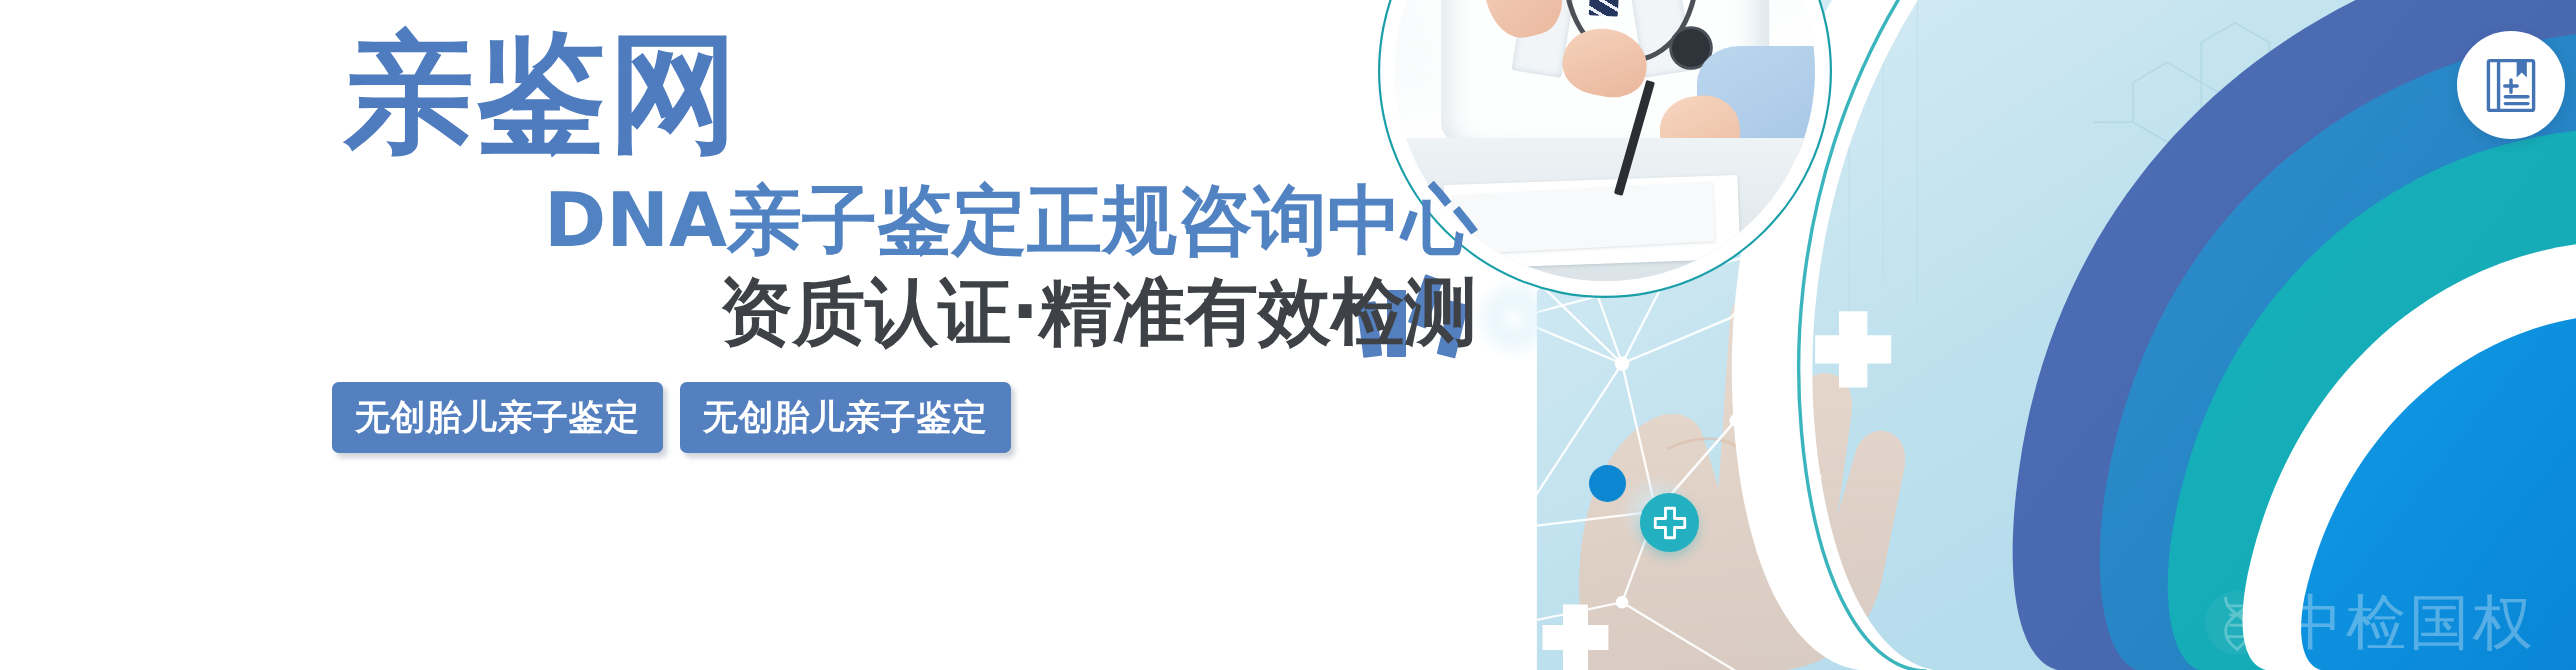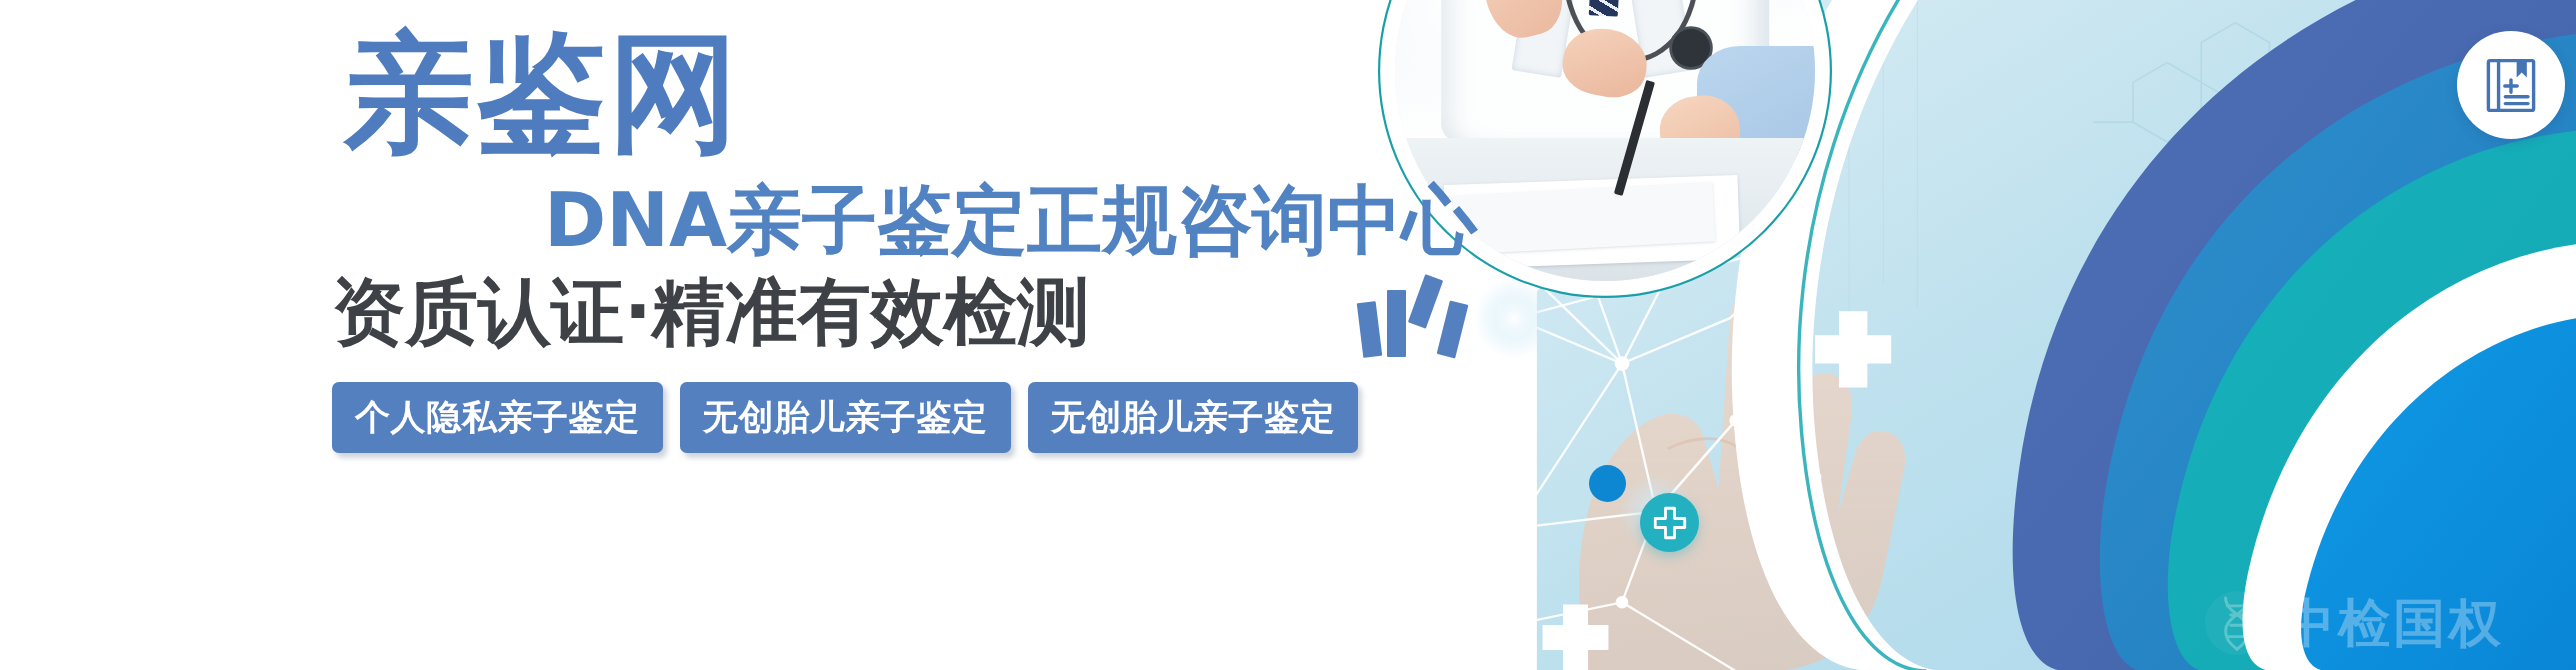--- a/index.html
+++ b/index.html
@@ -98,21 +98,21 @@
     display:flex;align-items:center;justify-content:center;
   }
 
   
   .watermark{
     position:absolute;left:2204px;top:590px;
     display:flex;align-items:center;gap:12.5px;
     opacity:.30;
   }
   .watermark .wm-text{
-    font-size:52px;font-weight:700;color:#ffffff;letter-spacing:3.4px;
+    font-size:60px;font-weight:400;color:#ffffff;letter-spacing:3.4px;
     line-height:1;white-space:nowrap;
   }
 
   
   #content{
     position:absolute;left:0;top:0;width:1477px;height:671px;
     padding-left:332px;box-sizing:border-box;
   }
   .title{
     margin:12px;
@@ -139,20 +139,21 @@
   .tagline{
     margin:0;
     padding-top:17px;
     font-size:73px;
     line-height:1;
     font-weight:700;
     color:#3e4246;
     letter-spacing:0px;
     white-space:nowrap;
     font-family:"DejaVu Sans","Liberation Sans",sans-serif;
+    text-align:right;
   }
   .btn-row{
     display:flex;
     gap:17px;
     padding-top:34px;
   }
   .pill{
     background:#5580c0;
     color:#ffffff;
     font-size:35px;
@@ -389,20 +390,19 @@
     </svg>
     <span class="wm-text">中检国权</span>
   </div>
 
   <div id="content">
     <h1 class="title">亲鉴网</h1>
     <h2 class="subtitle">DNA亲子鉴定正规咨询中心</h2>
     <h3 class="tagline">资质认证·精准有效检测</h3>
 
     <div class="btn-row">
-      <button class="pill">个人隐私亲子鉴定</button>
       <button class="pill">无创胎儿亲子鉴定</button>
       <button class="pill">无创胎儿亲子鉴定</button>
     </div>
   </div>
 
 </div>
 
 
 </body></html>

